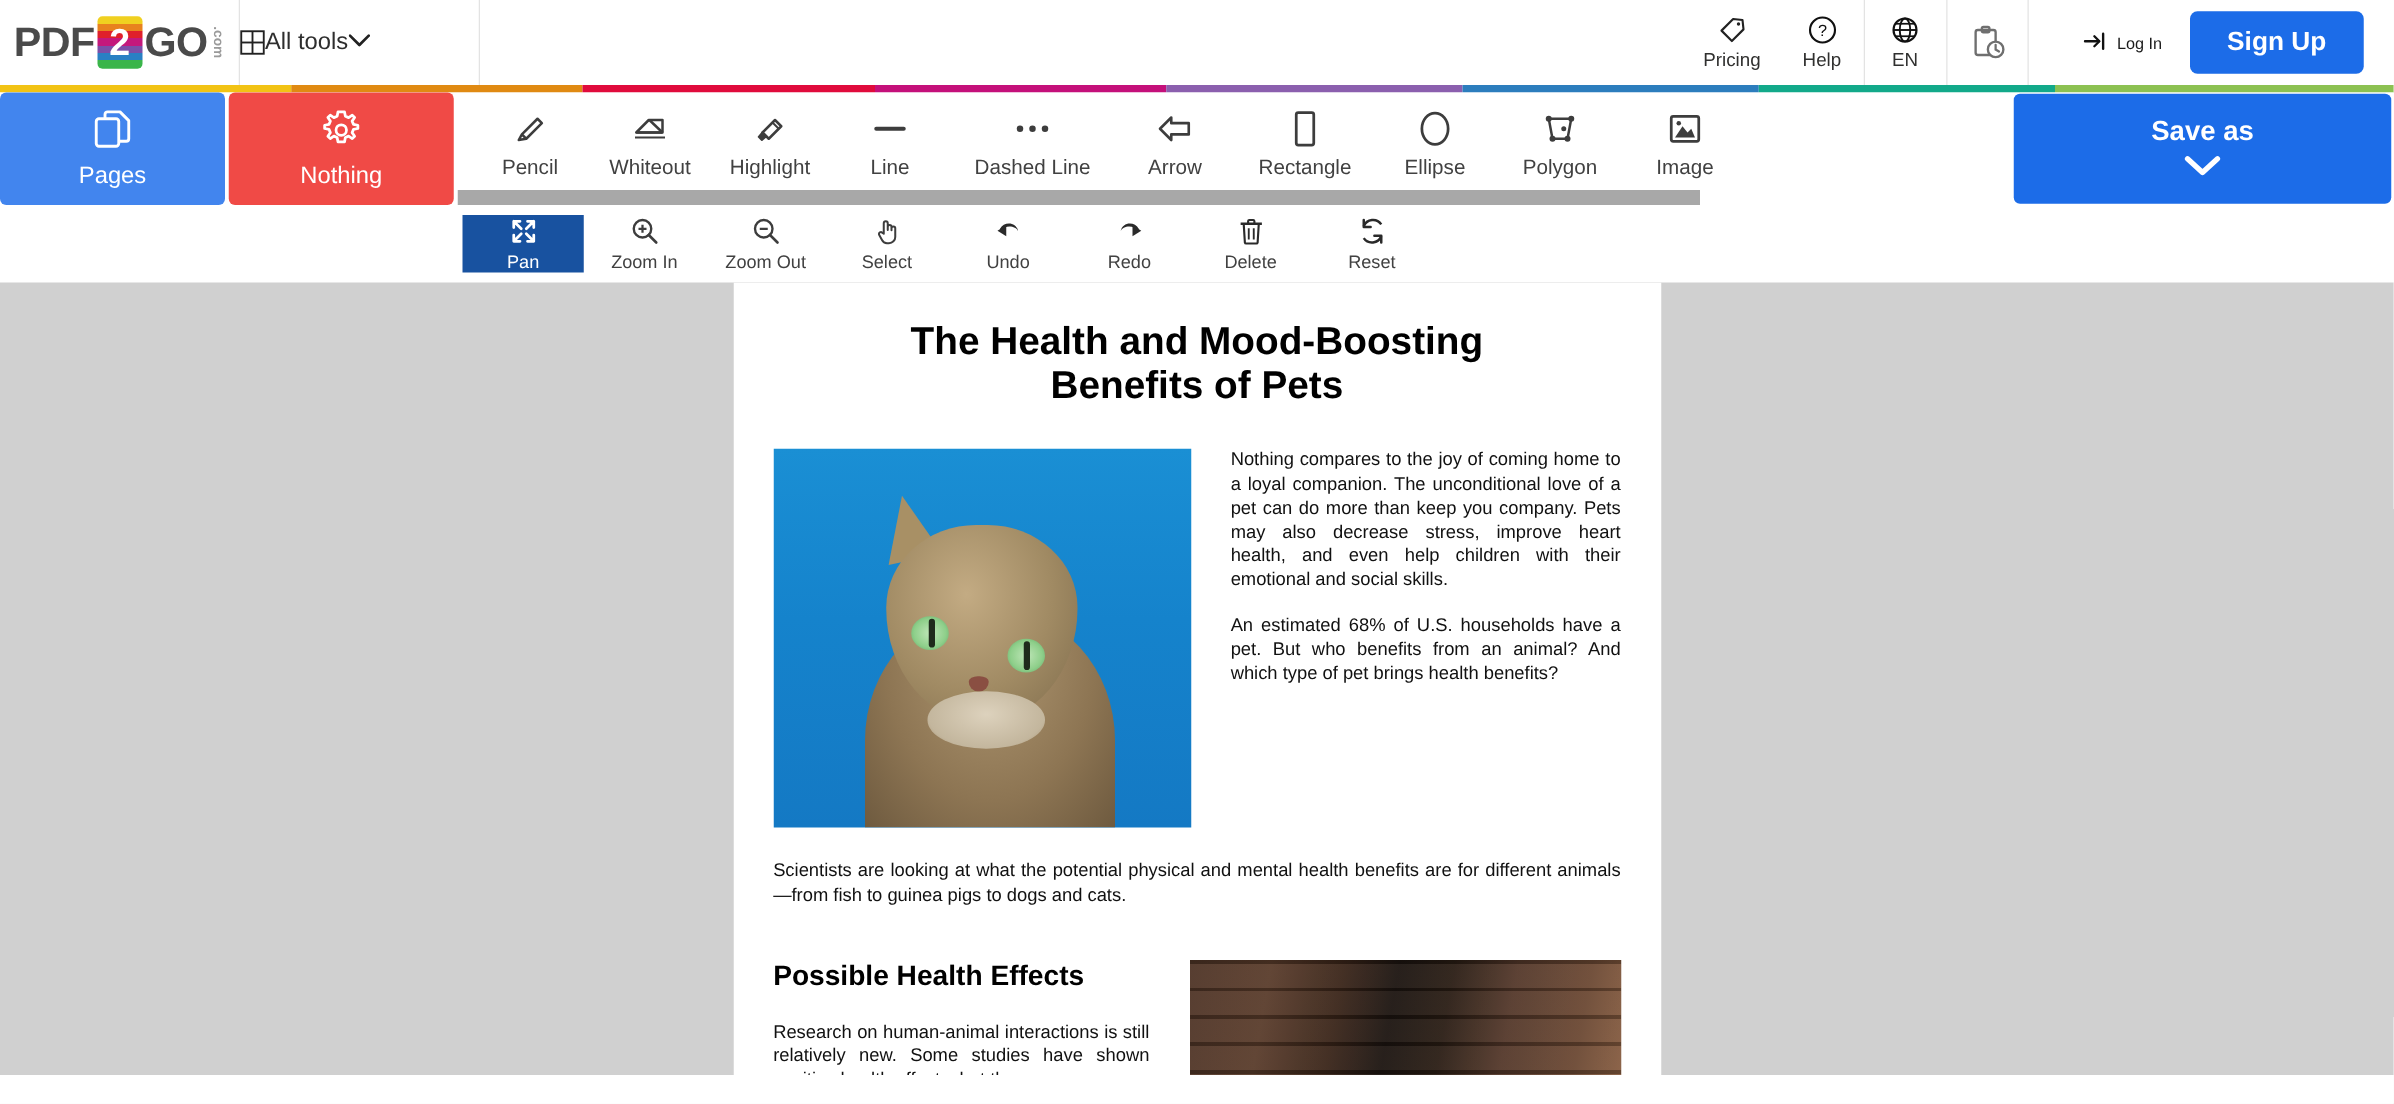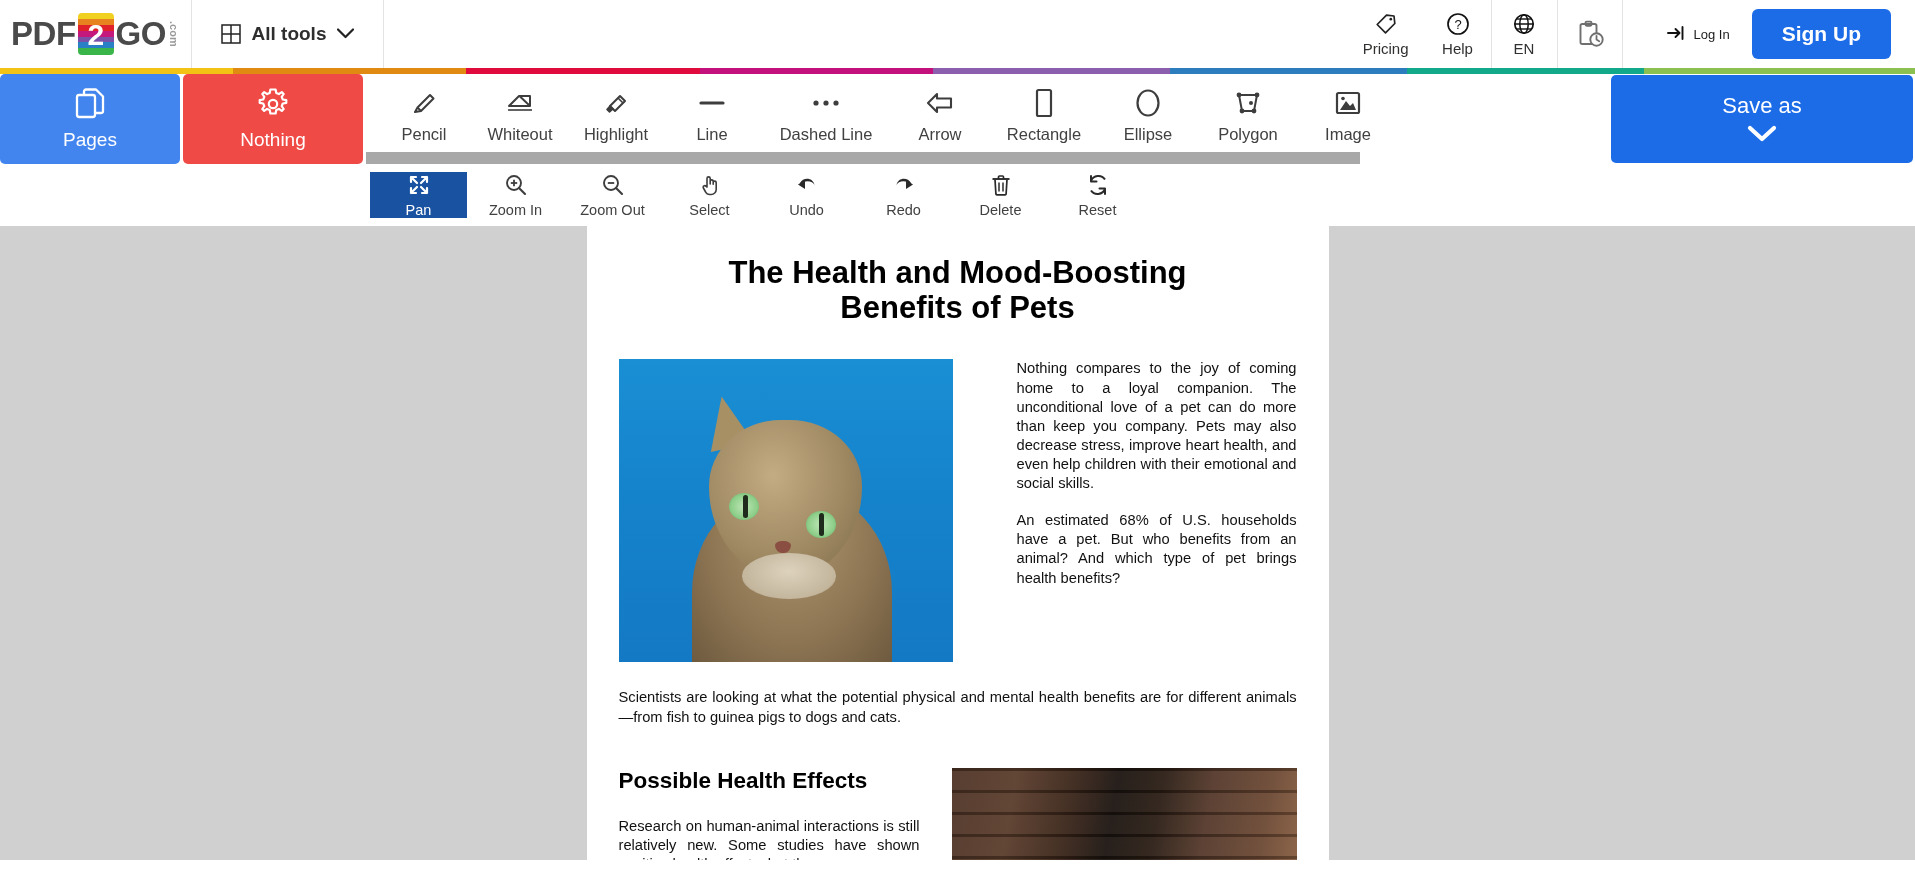--- a/index.html
+++ b/index.html
@@ -56,25 +56,23 @@
     color: #ffffff; font-size: 30px; font-weight: 800;
     line-height: 1; position: relative; top: 1px;
   }
   .logo .dotcom {
     font-size: 11px; font-weight: 700; color: #9a9a9a;
     writing-mode: vertical-rl; margin-left: 2px; letter-spacing: 0;
   }
 
   .alltools-cell {
     width: 192px;
-    display: flex; align-items: center; justify-content: center;
-    gap: 11px;
+    display: flex; align-items: center; 
     border-right: 1px solid #e3e3e3;
     cursor: pointer;
-    font-weight: bold;
   }
   .alltools-label { font-size: 19px; color: #2e2e2e; }
   .grid-icon { width: 20px; height: 20px; position: relative; }
 
   .header-spacer { flex: 1; }
 
   .header-links { display: flex; align-items: stretch; }
   .hl {
     display: flex; flex-direction: column;
     align-items: center; justify-content: center;
@@ -160,21 +158,21 @@
 
   .tb-saveas {
     width: 302px;
     background: #1c6ce8; color: #fff;
     display: flex; flex-direction: column;
     align-items: center; justify-content: center;
     gap: 6px; cursor: pointer;
     border-radius: 5px;
     margin: 1px 2px 1px 3px;
   }
-  .saveas-label { font-size: 22px; font-weight: 400; text-align: right; }
+  .saveas-label { font-size: 22px; font-weight: 700; text-align: right; }
 
   
   .toolbar2 {
     height: 62px;
     display: flex; align-items: center;
     background: #ffffff;
     padding-left: 370px;
   }
   .tool2 {
     display: flex; flex-direction: column;
@@ -256,21 +254,21 @@
     width: 16px; height: 12px; background: #8a4f42;
     border-radius: 50% 50% 50% 50% / 40% 40% 70% 70%;
   }
   .muzzle {
     position: absolute; left: 37%; top: 64%;
     width: 28%; height: 15%;
     background: radial-gradient(ellipse at 50% 40%, #ddd2bd 0%, #c3b69d 70%, rgba(195,182,157,0) 100%);
     border-radius: 50%;
   }
 
-  .col-right { flex: 1; margin-left: 32px; }
+  .col-right { flex: 1; }
   .doc-p {
     font-size: 14.7px; line-height: 1.30; color: #111;
     text-align: justify; margin-bottom: 18px;
     font-family: "Liberation Sans", sans-serif;
   }
   .doc-p:last-child { margin-bottom: 0; }
   .full-p {
     font-size: 14.7px; line-height: 1.34; color: #111;
     text-align: justify; margin-top: 26px;
     font-family: "Liberation Sans", sans-serif;

